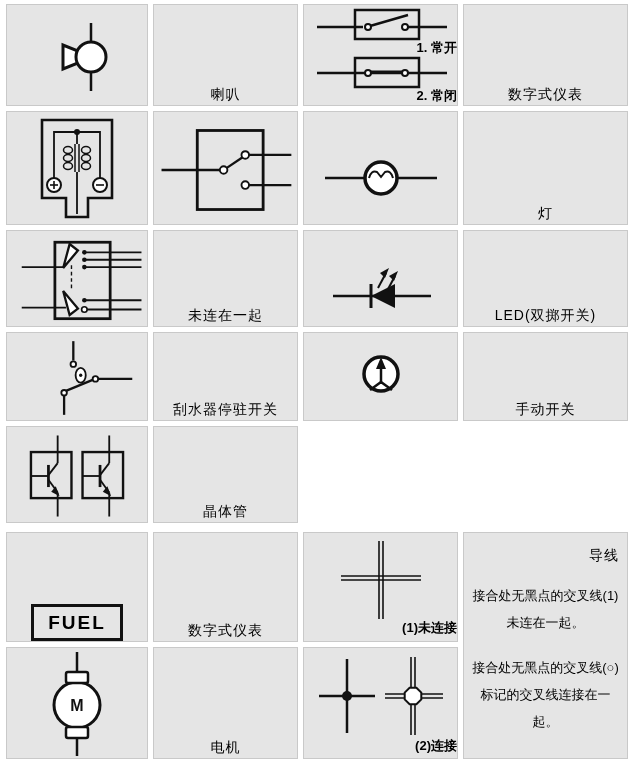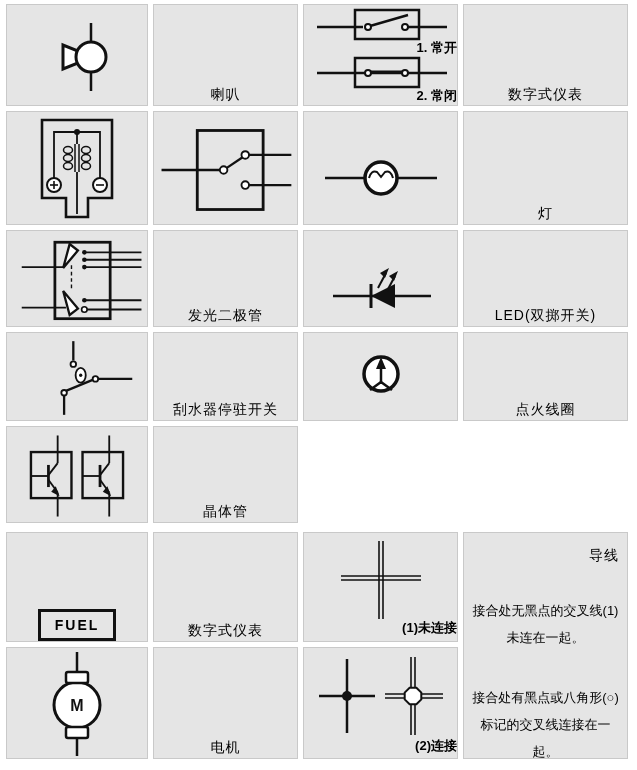--- a/index.html
+++ b/index.html
@@ -6,26 +6,26 @@
   body{width:637px;height:770px;color:#000;font-family:"Liberation Sans",sans-serif;}
   .sheet{box-sizing:border-box;width:637px;padding:4px 6px;}
   .tbl{display:grid;grid-template-columns:142px 145px 155px 1fr;gap:5px;width:622px;}
   .t1{grid-template-rows:102px 114px 97px 89px 97px;}
   .t2{grid-template-rows:110px 112px;margin-top:9px;}
   .cell{box-sizing:border-box;border:1px solid #c9c9c9;background:#e5e5e5;display:flex;
         align-items:flex-end;justify-content:center;overflow:hidden;}
   .cell.col{flex-direction:column;}
   .lbl{font-size:14px;letter-spacing:1px;text-align:center;line-height:1.5;}
   .cap{font-weight:bold;font-size:13px;line-height:1.1;margin-left:29px;}
-  .fuel-box{border:3px solid #111;padding:6px 14px;font-weight:bold;font-size:14px;
+  .fuel-box{border:3px solid #111;padding:6px 14px;font-weight:bold;font-size:19px;
             letter-spacing:2px;line-height:1;}
   .wire-cell{grid-column:4;grid-row:1 / span 2;flex-direction:column;justify-content:flex-start;
              padding:14px 8px;text-align:center;font-size:13px;}
   .wire-title{font-size:14px;letter-spacing:1px;}
-  .wire-note{margin-top:32px;line-height:2.1;}
+  .wire-note{margin-top:17px;line-height:2.1;}
   svg{display:block;}
 </style>
 </head>
 <body>
 
 <div class="sheet">
 
   <div class="tbl t1">
 
     <div class="cell">
@@ -121,21 +121,21 @@
           <line x1="84" y1="24" x2="146" y2="24" stroke="#111" stroke-width="2"></line>
         <circle cx="84" cy="32" r="2.5" fill="#111"></circle>
           <line x1="84" y1="32" x2="146" y2="32" stroke="#111" stroke-width="2"></line>
         <circle cx="84" cy="68" r="2.5" fill="#111"></circle>
           <line x1="84" y1="68" x2="146" y2="68" stroke="#111" stroke-width="2"></line>
         <circle cx="84" cy="78" r="3" fill="#fff" stroke="#111" stroke-width="1.8"></circle>
         <line x1="87" y1="78" x2="146" y2="78" stroke="#111" stroke-width="2"></line>
       </svg>
     </div>
     <div class="cell">
-      <span class="lbl">发光二极管</span>
+      <span class="lbl">未连在一起</span>
     </div>
 
     <div class="cell">
       <svg width="140" height="84" viewBox="0 0 140 84">
         <line x1="22" y1="54" x2="120" y2="54" stroke="#111" stroke-width="2.5"></line>
         <line x1="60" y1="42" x2="60" y2="66" stroke="#111" stroke-width="3"></line>
         <polygon points="60,54 84,42 84,66" fill="#111"></polygon>
         <line x1="67" y1="46" x2="75" y2="31" stroke="#111" stroke-width="2"></line>
         <polygon points="78,26 69,31 74,36" fill="#111"></polygon>
         <line x1="76" y1="49" x2="84" y2="34" stroke="#111" stroke-width="2"></line>
@@ -165,21 +165,21 @@
     <div class="cell">
       <svg width="140" height="92" viewBox="0 0 140 92">
         <circle cx="70" cy="46" r="17" fill="#fff" stroke="#111" stroke-width="3.5"></circle>
         <line x1="70" y1="56" x2="70" y2="37" stroke="#111" stroke-width="2.5"></line>
         <polygon points="70,29 65,41 75,41" fill="#111"></polygon>
         <line x1="70" y1="54" x2="59" y2="62" stroke="#111" stroke-width="2.5"></line>
         <line x1="70" y1="54" x2="81" y2="62" stroke="#111" stroke-width="2.5"></line>
       </svg>
     </div>
     <div class="cell">
-      <span class="lbl">点火线圈</span>
+      <span class="lbl">手动开关</span>
     </div>
     <div class="cell">
       <svg width="152" height="92" viewBox="0 0 152 92">
         <rect x="26" y="20" width="44" height="50" fill="none" stroke="#111" stroke-width="2.6"></rect>
         <line x1="55" y1="2" x2="55" y2="32" stroke="#111" stroke-width="2"></line>
         <line x1="55" y1="32" x2="45" y2="45" stroke="#111" stroke-width="2"></line>
         <line x1="45" y1="34" x2="45" y2="58" stroke="#111" stroke-width="3"></line>
         <line x1="26" y1="46" x2="45" y2="46" stroke="#111" stroke-width="2"></line>
         <line x1="45" y1="50" x2="55" y2="64" stroke="#111" stroke-width="2"></line>
         <polygon points="57,68 48,63 53,57" fill="#111"></polygon>
@@ -214,21 +214,21 @@
         <line x1="74" y1="2" x2="74" y2="80" stroke="#111" stroke-width="1.6"></line>
         <line x1="78" y1="2" x2="78" y2="80" stroke="#111" stroke-width="1.6"></line>
         <line x1="36" y1="37" x2="116" y2="37" stroke="#111" stroke-width="1.6"></line>
         <line x1="36" y1="41" x2="116" y2="41" stroke="#111" stroke-width="1.6"></line>
       </svg>
       <div class="cap">(1)未连接</div>
     </div>
     <div class="cell wire-cell">
       <div class="wire-title">导线</div>
       <div class="wire-note">接合处无黑点的交叉线(1)未连在一起。</div>
-      <div class="wire-note">接合处有黑点或八角形(○)标记的交叉线连接在一起。</div>
+      <div class="wire-note">接合处无黑点的交叉线(○)标记的交叉线连接在一起。</div>
     </div>
 
     <div class="cell">
       <svg width="140" height="108" viewBox="0 0 140 108">
         <circle cx="70" cy="55" r="23" fill="#fff" stroke="#111" stroke-width="3"></circle>
         <rect x="59" y="22" width="22" height="11" rx="2" fill="#fff" stroke="#111" stroke-width="2.5"></rect>
         <rect x="59" y="77" width="22" height="11" rx="2" fill="#fff" stroke="#111" stroke-width="2.5"></rect>
         <line x1="70" y1="2" x2="70" y2="22" stroke="#111" stroke-width="2.5"></line>
         <line x1="70" y1="88" x2="70" y2="106" stroke="#111" stroke-width="2.5"></line>
         <text x="70" y="61" text-anchor="middle" font-size="16" font-weight="bold" fill="#111">M</text>

